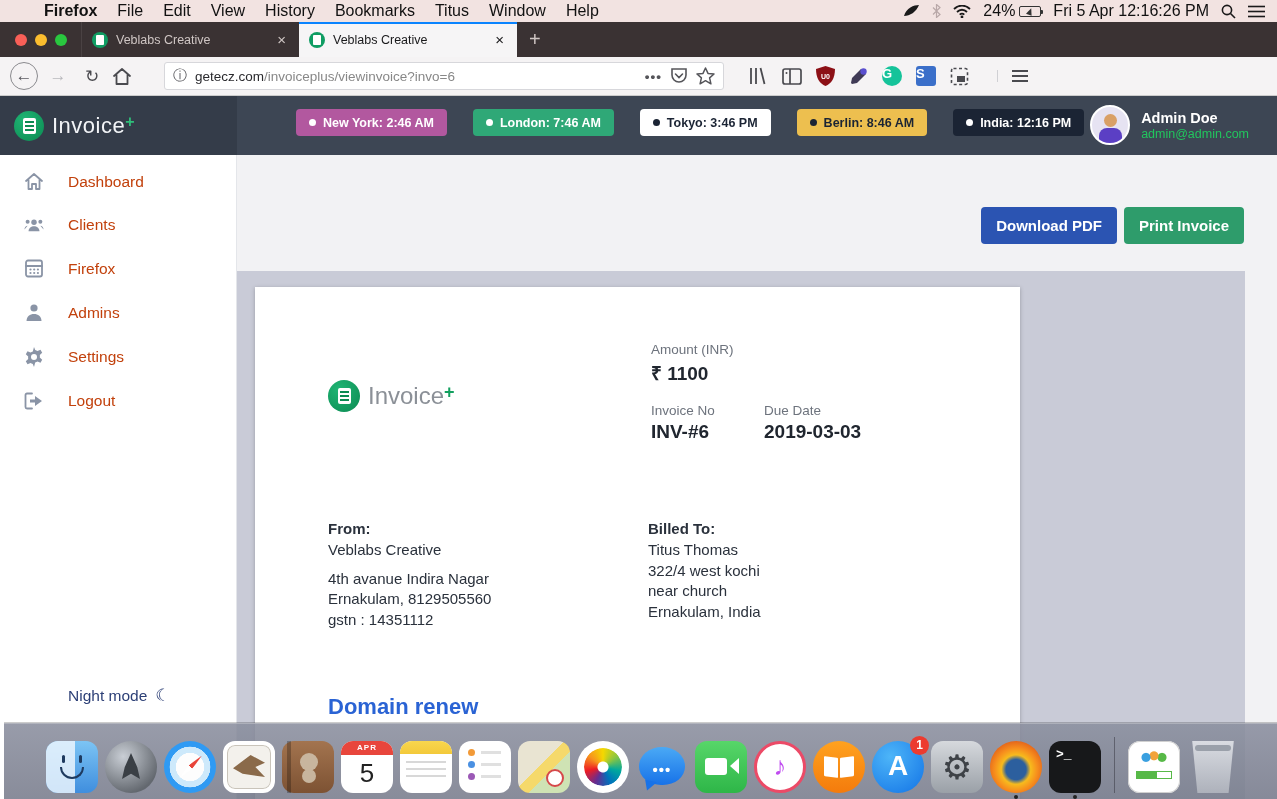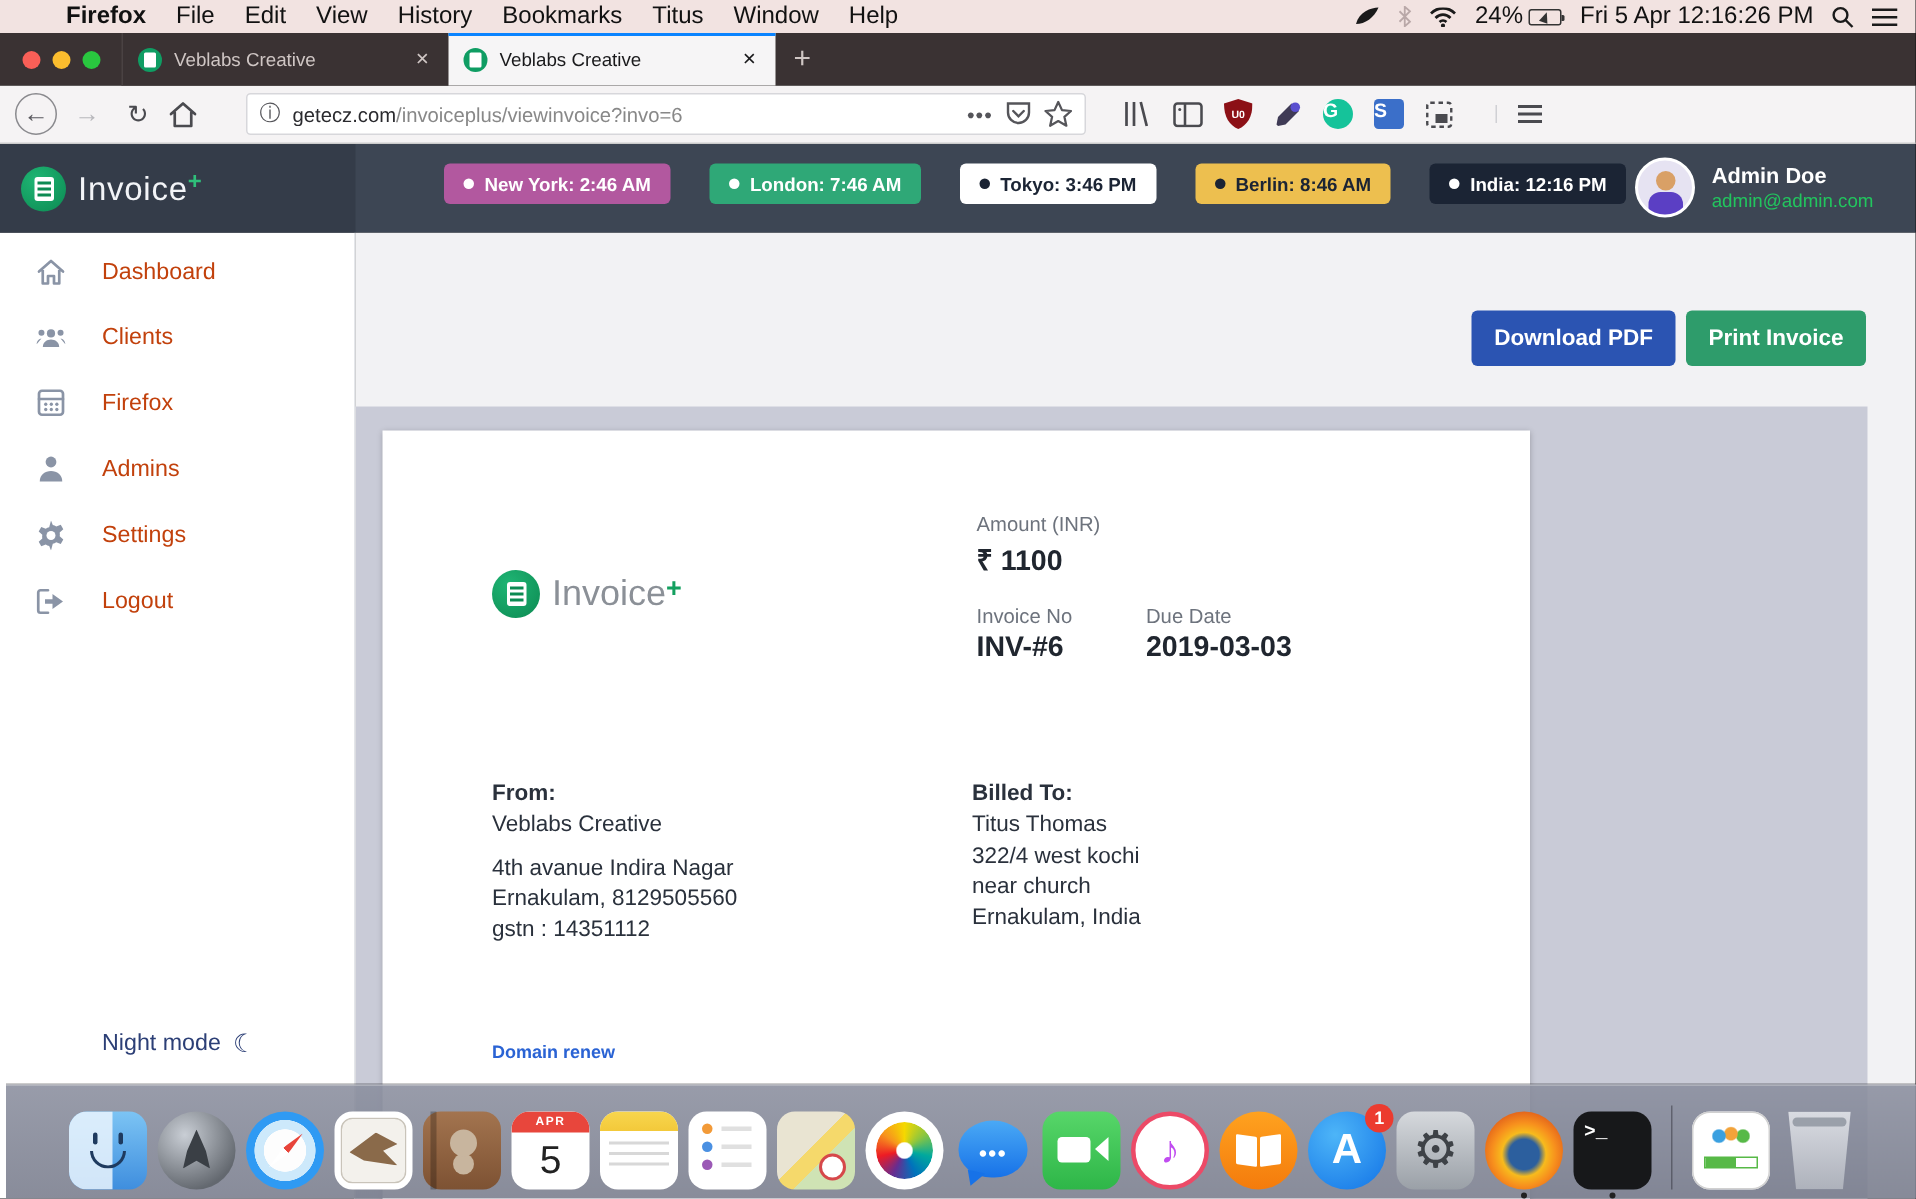--- a/index.html
+++ b/index.html
@@ -99,21 +99,21 @@
   .flabel { color:#6d737d; font-size:13.5px; }
   .fvalue { color:#20262f; font-size:19px; font-weight:bold; margin-top:3px; }
   .amt-block { position:absolute; left:396px; top:55px; }
   .inv-block { position:absolute; left:396px; top:116px; }
   .due-block { position:absolute; left:509px; top:116px; }
   .addr { position:absolute; top:232px; font-size:15px; color:#2a313c; line-height:1.36; }
   .addr.from { left:73px; }
   .addr.billed { left:393px; }
   .addr .hdr { font-weight:bold; margin-bottom:1px; }
   .addr .gap { height:8px; }
-  .item-title { position:absolute; left:73px; top:407px; color:#2a63d4; font-size:12px; font-weight:bold;text-align:right; }
+  .item-title { position:absolute; left:73px; top:407px; color:#2a63d4; font-size:22px; font-weight:bold;text-align:right; }
 
   
   #dockzone { position:absolute; left:4px; bottom:0; width:100%; height:76px; z-index:60; background:linear-gradient(180deg, rgba(138,142,158,.88), rgba(120,124,140,.88)); border-top:1px solid rgba(255,255,255,.35); box-shadow:0 -1px 0 rgba(0,0,0,.2); }
   #dock { position:absolute; left:0; right:0; bottom:6px; display:flex; justify-content:center; align-items:flex-end; gap:7px; }
   .dicon { width:52px; height:52px; border-radius:12px; position:relative; flex:0 0 52px; }
   .rundot { position:absolute; left:50%; bottom:-6px; width:4px; height:4px; margin-left:-2px; border-radius:50%; background:#222; }
   .dsep { width:1px; height:56px; background:rgba(40,40,48,.45); margin:0 6px; flex:0 0 1px; }
 
   .d-finder { background:linear-gradient(180deg,#7cc4f4,#3f8ede); overflow:hidden; }
   .d-finder::before { content:""; position:absolute; left:0; top:0; width:55%; height:100%; background:rgba(235,245,253,.85); }

